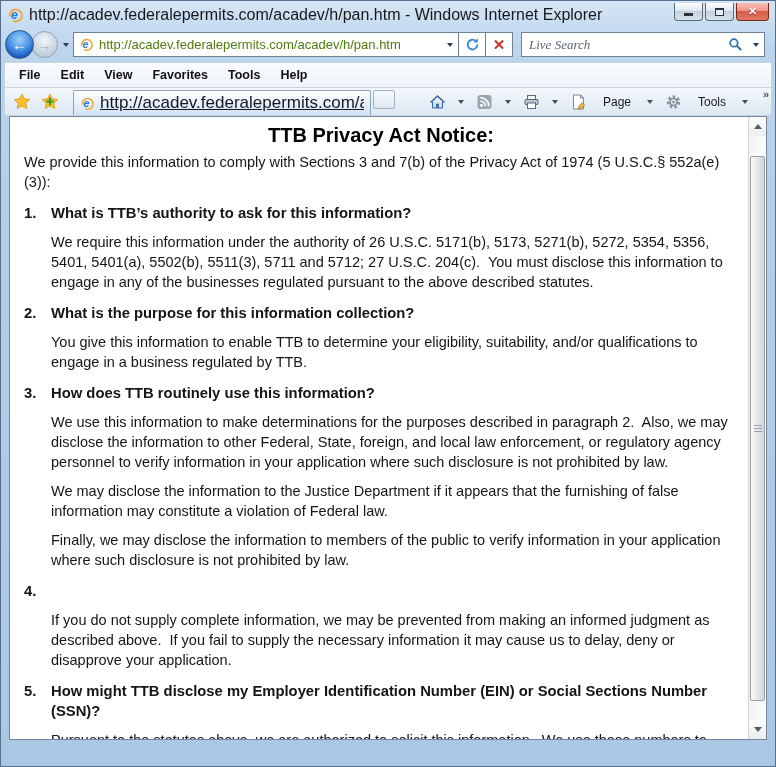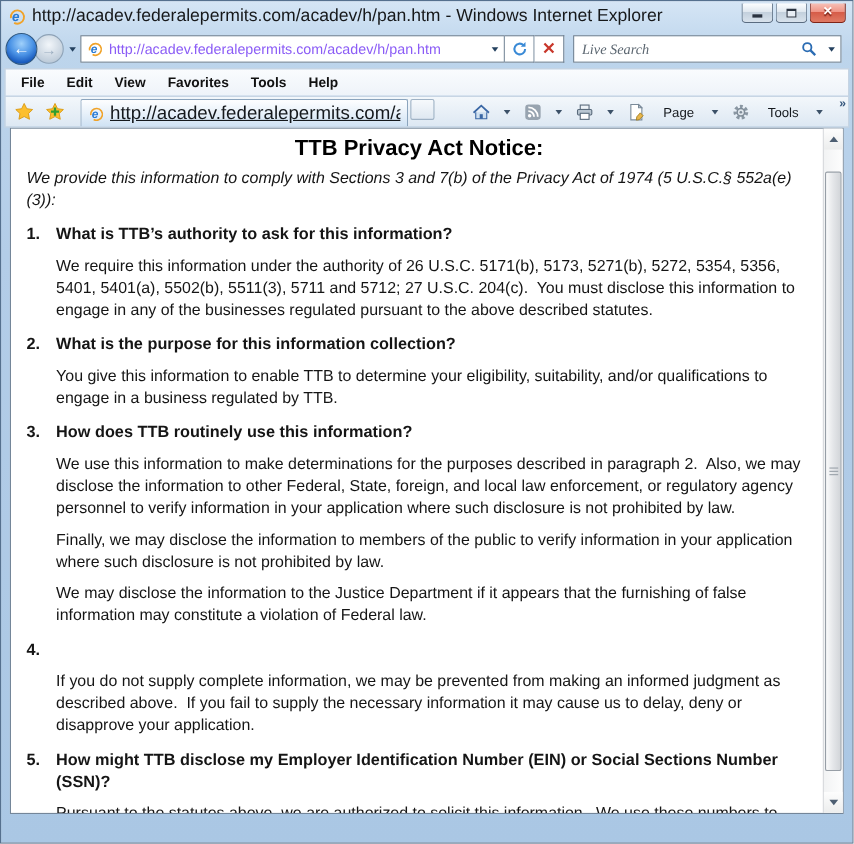--- a/index.html
+++ b/index.html
@@ -47,21 +47,21 @@
     border:1px solid #8fa3b7; color:#9aacbf; display:flex; align-items:center; justify-content:center;
     font-size:14px; font-weight:bold;
   }
   .dd{ width:0; height:0; border-left:3.5px solid transparent; border-right:3.5px solid transparent; border-top:4px solid #24415f; }
   .nav-dd{ margin:0 4px 0 5px; }
   .addressbar{
     flex:1; height:25px; background:#fff; border:1px solid #6f8294;
     display:flex; align-items:center; padding-left:5px; max-width:428px;
   }
   .addressbar input{
-    flex:1; border:none; outline:none; font-size:13px; color:#8b5cf6;
+    flex:1; border:none; outline:none; font-size:13px; color:#4d7c0f;
     font-family:"Liberation Sans",sans-serif; margin-left:5px; background:transparent;
   }
   .addr-dd-btn{ width:17px; height:100%; display:flex; align-items:center; justify-content:center; }
   .refresh-btn,.stop-btn{
     width:27px; height:25px; background:#fff; border:1px solid #6f8294; border-left:none;
     display:flex; align-items:center; justify-content:center;
   }
   .stop-btn .x{ color:#c8362a; font-size:15px; font-weight:bold; line-height:1; }
   .searchbox{
     width:244px; height:25px; margin-left:8px; background:#fff; border:1px solid #6f8294;
@@ -115,21 +115,21 @@
   
   .content-row{
     flex:1; margin:0 8px; border:1px solid #748699; background:#fff;
     display:flex; min-height:0;justify-content:center;
   }
   .page{
     flex:1; overflow:hidden; padding:5px 10px 0 14px; color:#151515;
     font-size:14.5px; line-height:20px;
   }
   .page-title{ text-align:center; font-size:20px; font-weight:bold; margin:3px 0 7px; color:#000; }
-  .intro{ white-space:pre-wrap;font-style:italic; }
+  .intro{ white-space:pre-wrap; }
   .sec-head{ display:flex; font-weight:bold; margin-top:11px; font-size:14.8px; }
   .sec-num{ width:27px; flex:0 0 auto; }
   .sec-para{ margin:9px 0 0 27px; white-space:pre-wrap; }
 
   
   .scrollbar{
     width:18px; flex:0 0 auto; background:linear-gradient(90deg,#f2f3f4,#fdfdfd);
     border-left:1px solid #d5d8db; display:flex; flex-direction:column;
   }
   .sb-btn{ height:19px; flex:0 0 auto; display:flex; align-items:center; justify-content:center;
@@ -315,22 +315,22 @@
         <span class="sec-num">2.</span>
         <span>What is the purpose for this information collection?</span>
       </div>
       <div class="sec-para">You give this information to enable TTB to determine your eligibility, suitability, and/or qualifications to engage in a business regulated by TTB.</div>
 
       <div class="sec-head">
         <span class="sec-num">3.</span>
         <span>How does TTB routinely use this information?</span>
       </div>
       <div class="sec-para">We use this information to make determinations for the purposes described in paragraph 2.  Also, we may disclose the information to other Federal, State, foreign, and local law enforcement, or regulatory agency personnel to verify information in your application where such disclosure is not prohibited by law.</div>
+      <div class="sec-para">We may disclose the information to the Justice Department if it appears that the furnishing of false information may constitute a violation of Federal law.</div>
       <div class="sec-para">Finally, we may disclose the information to members of the public to verify information in your application where such disclosure is not prohibited by law.</div>
-      <div class="sec-para">We may disclose the information to the Justice Department if it appears that the furnishing of false information may constitute a violation of Federal law.</div>
 
       <div class="sec-head">
         <span class="sec-num">4.</span>
       </div>
       <div class="sec-para">If you do not supply complete information, we may be prevented from making an informed judgment as described above.  If you fail to supply the necessary information it may cause us to delay, deny or disapprove your application.</div>
 
       <div class="sec-head">
         <span class="sec-num">5.</span>
         <span>How might TTB disclose my Employer Identification Number (EIN) or Social Sections Number (SSN)?</span>
       </div>

